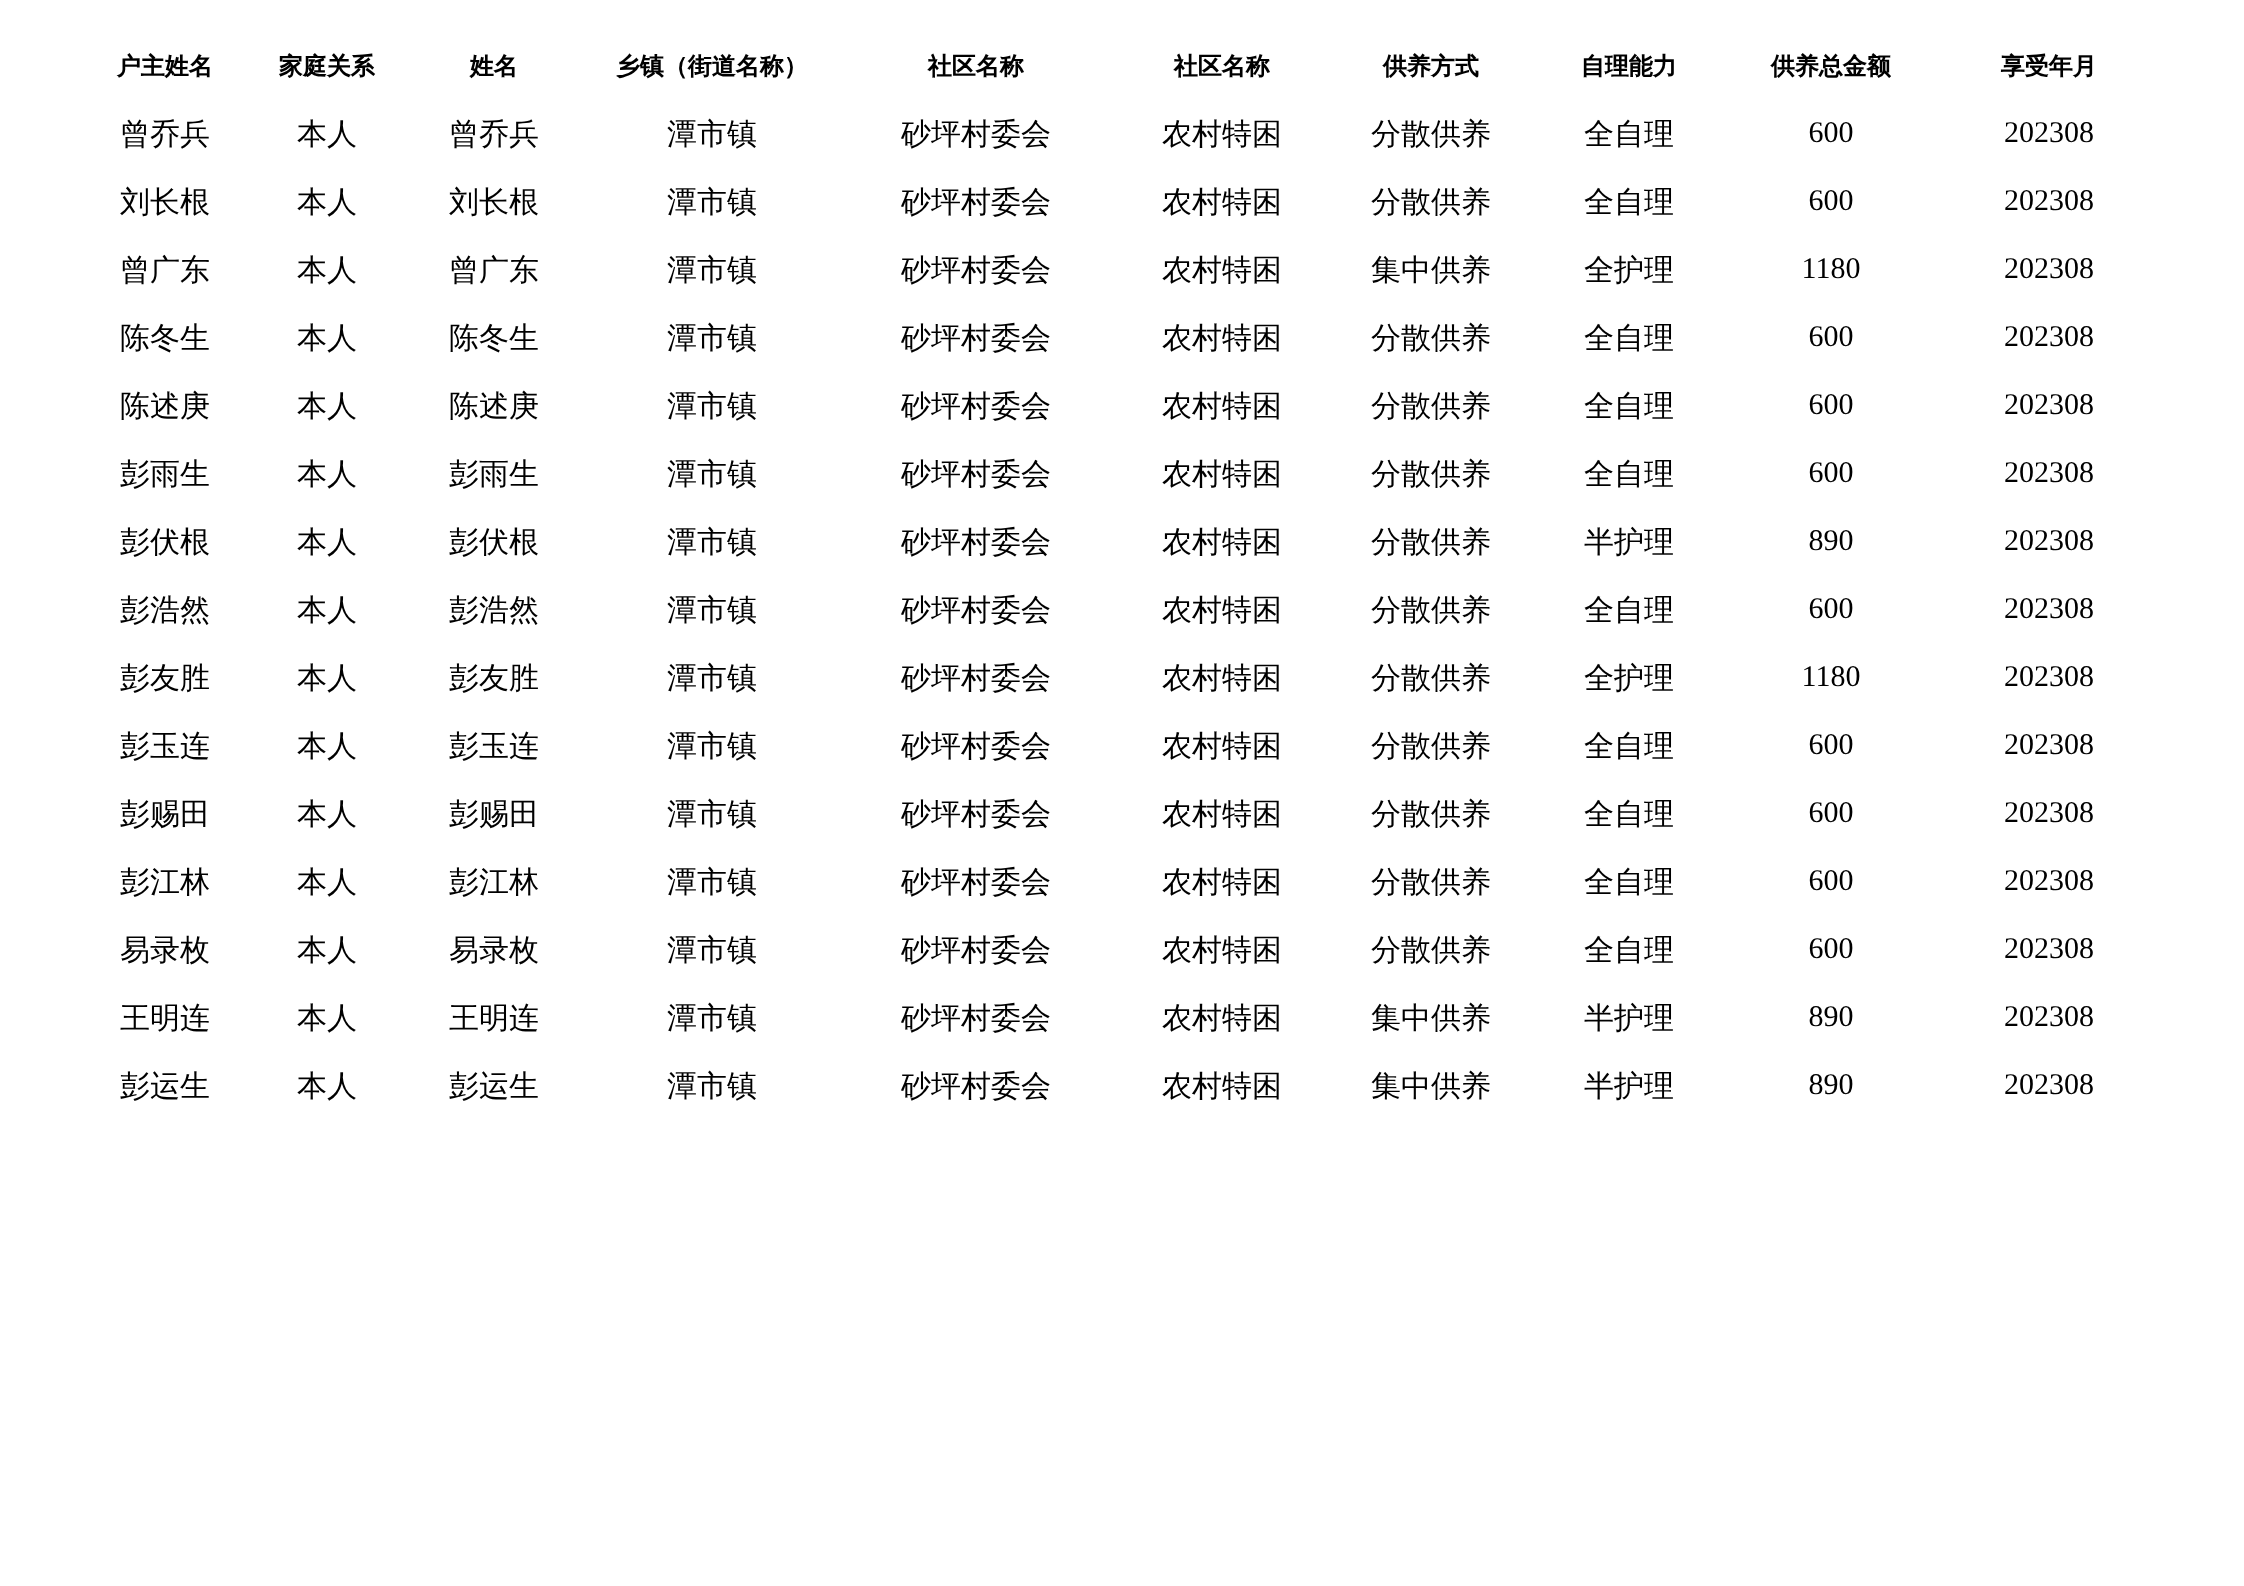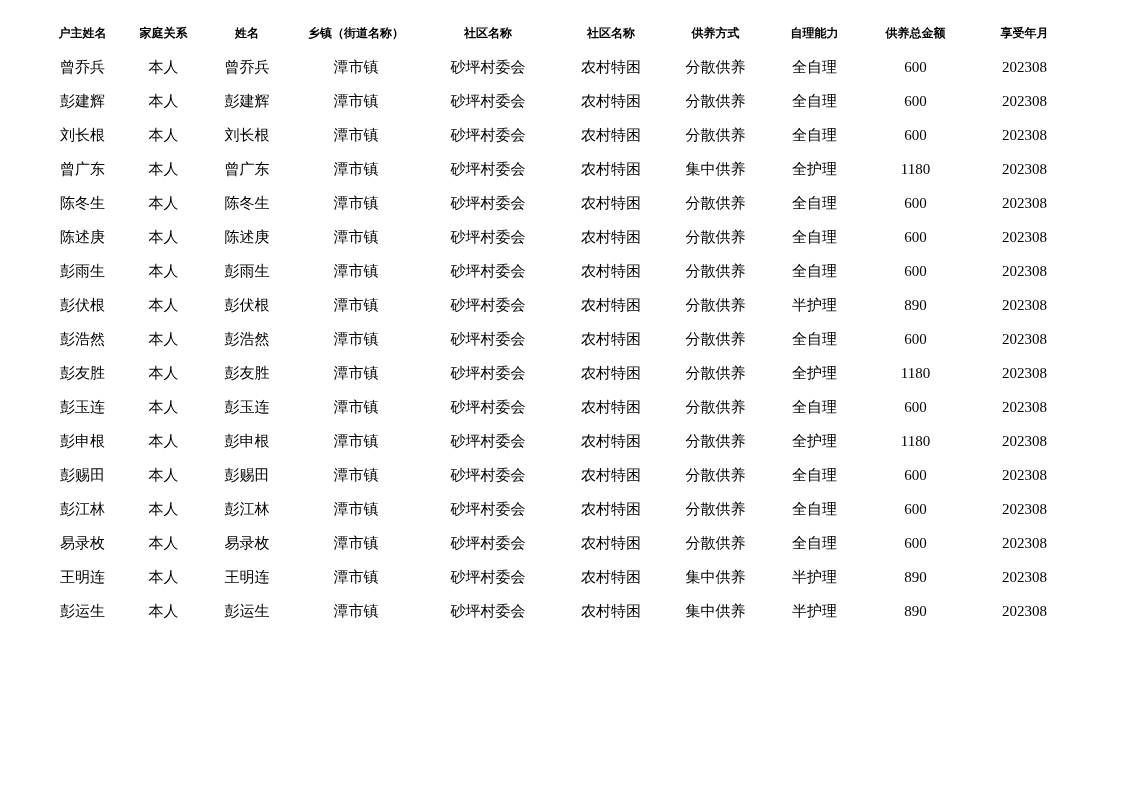--- a/index.html
+++ b/index.html
@@ -82,32 +82,20 @@
           <td>曾乔兵</td>
           <td>潭市镇</td>
           <td>砂坪村委会</td>
           <td>农村特困</td>
           <td>分散供养</td>
           <td>全自理</td>
           <td>600</td>
           <td>202308</td>
         </tr>
         <tr>
-          <td>彭建辉</td>
-          <td>本人</td>
-          <td>彭建辉</td>
-          <td>潭市镇</td>
-          <td>砂坪村委会</td>
-          <td>农村特困</td>
-          <td>分散供养</td>
-          <td>全自理</td>
-          <td>600</td>
-          <td>202308</td>
-        </tr>
-        <tr>
           <td>刘长根</td>
           <td>本人</td>
           <td>刘长根</td>
           <td>潭市镇</td>
           <td>砂坪村委会</td>
           <td>农村特困</td>
           <td>分散供养</td>
           <td>全自理</td>
           <td>600</td>
           <td>202308</td>
@@ -199,32 +187,20 @@
         <tr>
           <td>彭玉连</td>
           <td>本人</td>
           <td>彭玉连</td>
           <td>潭市镇</td>
           <td>砂坪村委会</td>
           <td>农村特困</td>
           <td>分散供养</td>
           <td>全自理</td>
           <td>600</td>
-          <td>202308</td>
-        </tr>
-        <tr>
-          <td>彭申根</td>
-          <td>本人</td>
-          <td>彭申根</td>
-          <td>潭市镇</td>
-          <td>砂坪村委会</td>
-          <td>农村特困</td>
-          <td>分散供养</td>
-          <td>全护理</td>
-          <td>1180</td>
           <td>202308</td>
         </tr>
         <tr>
           <td>彭赐田</td>
           <td>本人</td>
           <td>彭赐田</td>
           <td>潭市镇</td>
           <td>砂坪村委会</td>
           <td>农村特困</td>
           <td>分散供养</td>

